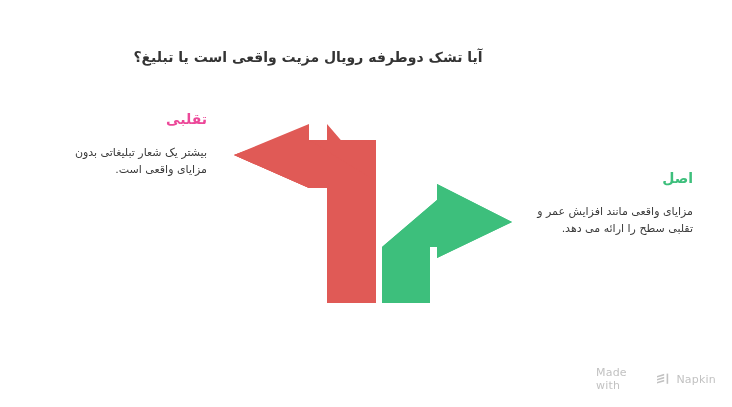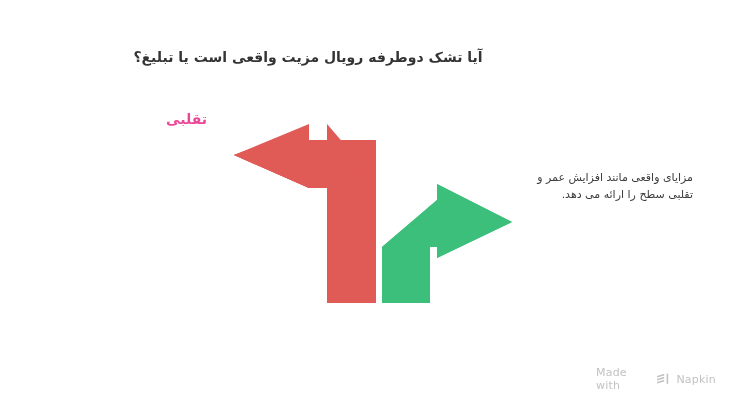--- a/index.html
+++ b/index.html
@@ -131,23 +131,25 @@
 
   <div id="arrow-genuine">
     <svg viewBox="0 0 136 122" xmlns="http://www.w3.org/2000/svg" aria-hidden="true">
       <path d="M 130 38 L 55 0 L 55 16 L 0 63 L 0 119 L 48 119 L 48 63 L 55 63 L 55 74 Z" fill="#3DBF7C"></path>
       <path d="M 130 38 L 55 0 L 55 16 L 0 63 L 48 63 L 48 119 L 0 119 L 0 63 L 55 63 L 55 74 Z" fill="#3DBF7C"></path>
     </svg>
   </div>
 
   <div class="block" id="block-fake">
     <p class="block-heading">تقلبی</p>
+    <p class="block-body">بیشتر یک شعار تبلیغاتی بدون مزایای واقعی است.</p>
   </div>
 
   <div class="block" id="block-genuine">
+    <p class="block-heading">اصل</p>
     <p class="block-body">مزایای واقعی مانند افزایش عمر و تقلبی سطح را ارائه می دهد.</p>
   </div>
 
   <div id="footer-brand">
     <span>Made with</span>
     <span class="brand-mark">
       <svg viewBox="0 0 14 12" xmlns="http://www.w3.org/2000/svg" aria-hidden="true">
         <path d="M0 3.0 L7.2 0.8 L7.2 2.4 L0 4.6 Z" fill="#c2c2c2"></path>
         <path d="M0 6.0 L7.2 3.8 L7.2 5.4 L0 7.6 Z" fill="#c2c2c2"></path>
         <path d="M0 9.0 L7.2 6.8 L7.2 8.4 L0 10.6 Z" fill="#c2c2c2"></path>

